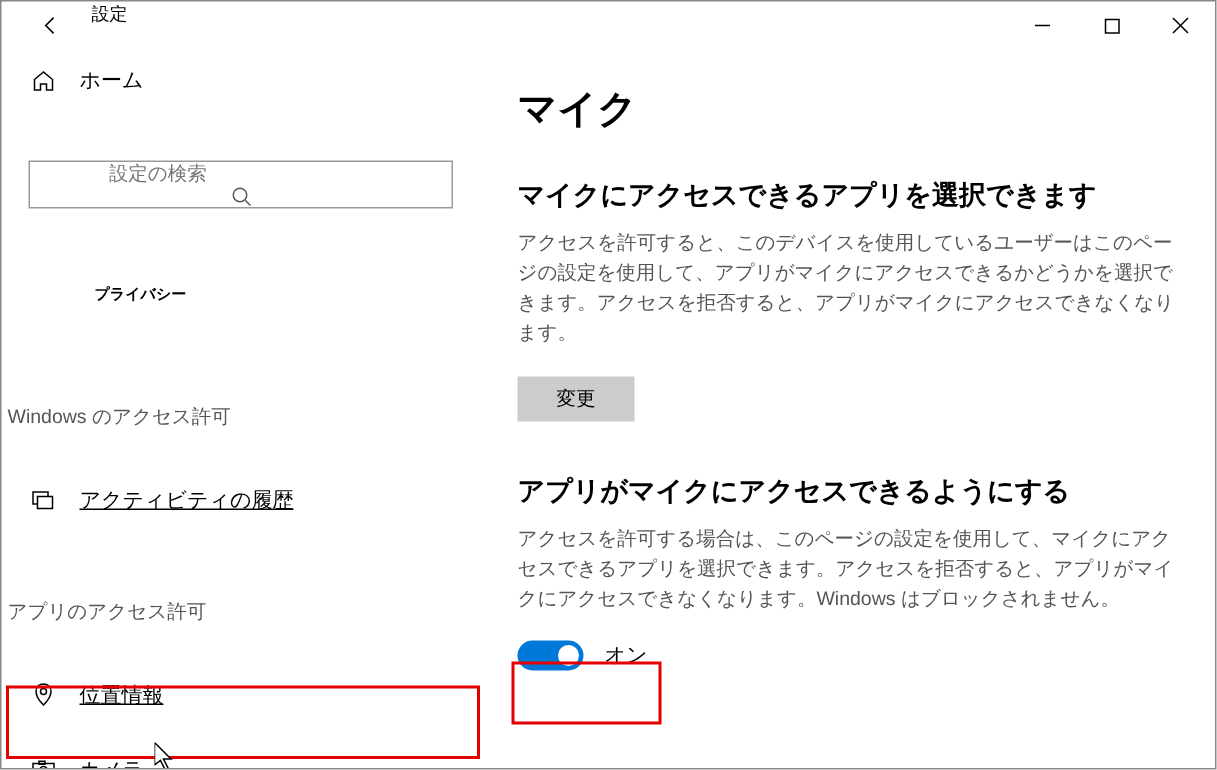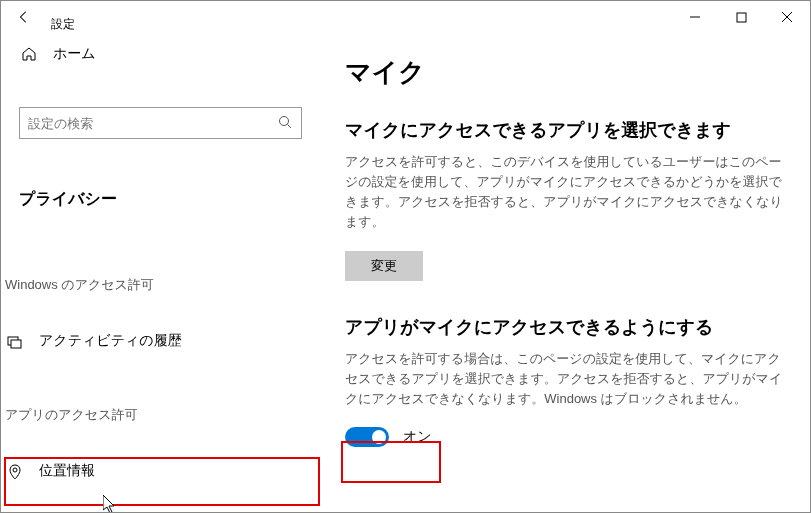--- a/index.html
+++ b/index.html
@@ -1,33 +1,33 @@
 <!DOCTYPE html>
 <html><head>
 <meta charset="utf-8">
 <style>
 * { margin:0; padding:0; box-sizing:border-box; font-family:"Yu Gothic UI","Meiryo",sans-serif; }
 body { width:811px; height:513px; background:#fff; overflow:hidden; border:1px solid #888; position:relative; }
-.titlebar { height:32px; display:flex; align-items:flex-end; font-size:12px; color:#000; }
+.titlebar { height:32px; display:flex; align-items:flex-start; font-size:12px; color:#000;padding-left:10px; }
 .tb-back { width:46px; display:flex; justify-content:center; align-items:center; height:32px; }
 .tb-title { flex:0 0 auto; padding-left:4px; }
 .tb-spacer { flex:1; }
 .tb-btn { width:46px; height:32px; display:flex; justify-content:center; align-items:center; }
 .tb-btn svg { stroke:#000; }
 .container { display:flex; height:calc(100% - 32px); }
 .sidebar { width:320px; border-right:1px solid transparent; display:flex; flex-direction:column;gap:32px; }
 .home-row { display:flex; align-items:center; height:40px; padding-left:18px; font-size:14px; margin-top:12px; }
 .home-row .icon { width:20px; display:flex; justify-content:center; margin-right:14px; }
 .search-wrap { padding:12px 18px 8px 18px; }
-.search { height:32px; border:1px solid #999; background:#fff; display:flex; align-items:center; padding:0 8px; font-size:13px; color:#666; }
+.search { height:32px; border:1px solid #999; background:#fff; display:flex; align-items:center; padding:0 8px; font-size:13px; color:#666;flex-direction:column; }
 .search input { border:none; outline:none; flex:1; font-size:13px; background:transparent; }
 .search .sicon { color:#555; }
-.section-head { font-size:16px; font-weight:bold; padding:10px 18px 10px 18px; }
+.section-head { font-size:10px; font-weight:bold; padding:10px 18px 10px 18px;margin-left:44px; }
 .section-sub { font-size:13px; color:#555; padding:24px 18px 6px 4px; }
-.nav-item { display:flex; align-items:flex-end; height:44px; padding-left:4px; font-size:14px; position:relative; }
+.nav-item { display:flex; align-items:flex-start; height:44px; padding-left:18px; font-size:14px; position:relative;text-decoration:underline; }
 .nav-item .icon { width:20px; display:flex; justify-content:center; margin-right:14px; }
 .nav-item.selected { background:#d9d9d9; }
 .nav-item.selected::before { content:""; position:absolute; left:0; top:6px; bottom:6px; width:4px; background:#0078d7; }
 .red-box1 { position:absolute; left:3px; top:456px; width:316px; height:49px; border:2px solid #e30000; pointer-events:none; }
 .content { flex:1; padding:22px 24px 0 24px; overflow:hidden; }
 h1 { font-size:26px; font-weight:600; margin-bottom:28px; }
 h2 { font-size:18px; font-weight:600; margin-bottom:10px; }
 .desc { font-size:13px; color:#555; line-height:1.55; margin-bottom:18px; }
 .status { font-size:13px; margin-bottom:10px; }
 .btn-change { display:inline-block; background:#ccc; color:#000; font-size:13px; padding:6px 26px; border:none; margin-bottom:34px; }

